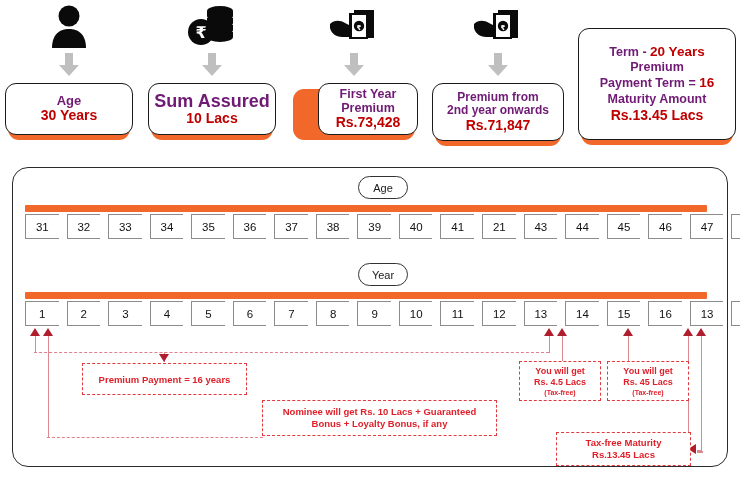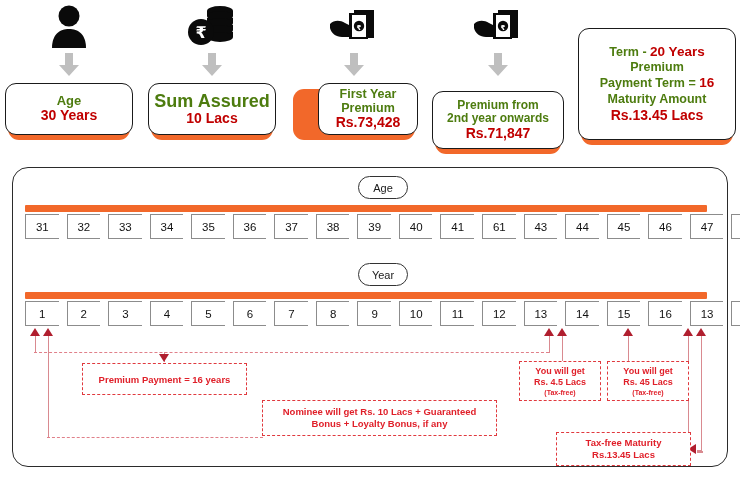--- a/index.html
+++ b/index.html
@@ -25,21 +25,21 @@
     box-sizing:border-box;
     display:flex;flex-direction:column;align-items:center;justify-content:center;
     text-align:center;
     z-index:2;
   }
   .card-shadow{
     position:absolute;left:3px;right:3px;top:6px;bottom:-5px;
     background:#F2682A;border-radius:11px;z-index:1;
   }
   .card-holder{position:relative;}
-  .lbl{color:#4d7c0f;font-weight:bold;line-height:1.12;}
+  .lbl{color:#701a75;font-weight:bold;line-height:1.12;}
   .val{color:#C00000;font-weight:bold;line-height:1.12;}
 
   
   .panel{
     position:absolute;left:12px;top:167px;width:716px;height:300px;
     border:1.6px solid #2b2b2b;border-radius:16px;background:#fff;
     box-sizing:border-box;
   }
 
   .pill{
@@ -187,21 +187,21 @@
         <rect x="24" y="11" width="14" height="22" fill="#fff"></rect>
         <circle cx="31" cy="22" r="5.2" fill="#0a0a0a"></circle>
         <text x="31" y="26" font-family="DejaVu Sans, sans-serif" font-size="7" font-weight="bold" fill="#fff" text-anchor="middle">₹</text>
       </svg>
     </div>
     <div class="arrow-down">
       <svg width="24" height="24" viewBox="0 0 24 24">
         <polygon points="8,0 16,0 16,12 22,12 12,23 2,12 8,12" fill="#BFBFBF"></polygon>
       </svg>
     </div>
-    <div class="card-holder" style="margin-top:12px;">
+    <div class="card-holder" style="margin-top:4px;">
       <div class="card-shadow"></div>
       <div class="card" style="height:58px;">
         <div class="lbl" style="font-size:12px;">Premium from</div>
         <div class="lbl" style="font-size:12px;">2nd year onwards</div>
         <div class="val" style="font-size:14px;">Rs.71,847</div>
       </div>
     </div>
   </div>
 
   <div class="card-holder" style="position:absolute;left:578px;top:28px;width:158px;">
@@ -233,21 +233,21 @@
     <div class="cell">32</div>
     <div class="cell">33</div>
     <div class="cell">34</div>
     <div class="cell">35</div>
     <div class="cell">36</div>
     <div class="cell">37</div>
     <div class="cell">38</div>
     <div class="cell">39</div>
     <div class="cell">40</div>
     <div class="cell">41</div>
-    <div class="cell">61</div>
+    <div class="cell">21</div>
     <div class="cell">43</div>
     <div class="cell">44</div>
     <div class="cell">45</div>
     <div class="cell">46</div>
     <div class="cell">47</div>
     <div class="cell">48</div>
     <div class="cell">49</div>
     <div class="cell">50</div>
   </div>
 

